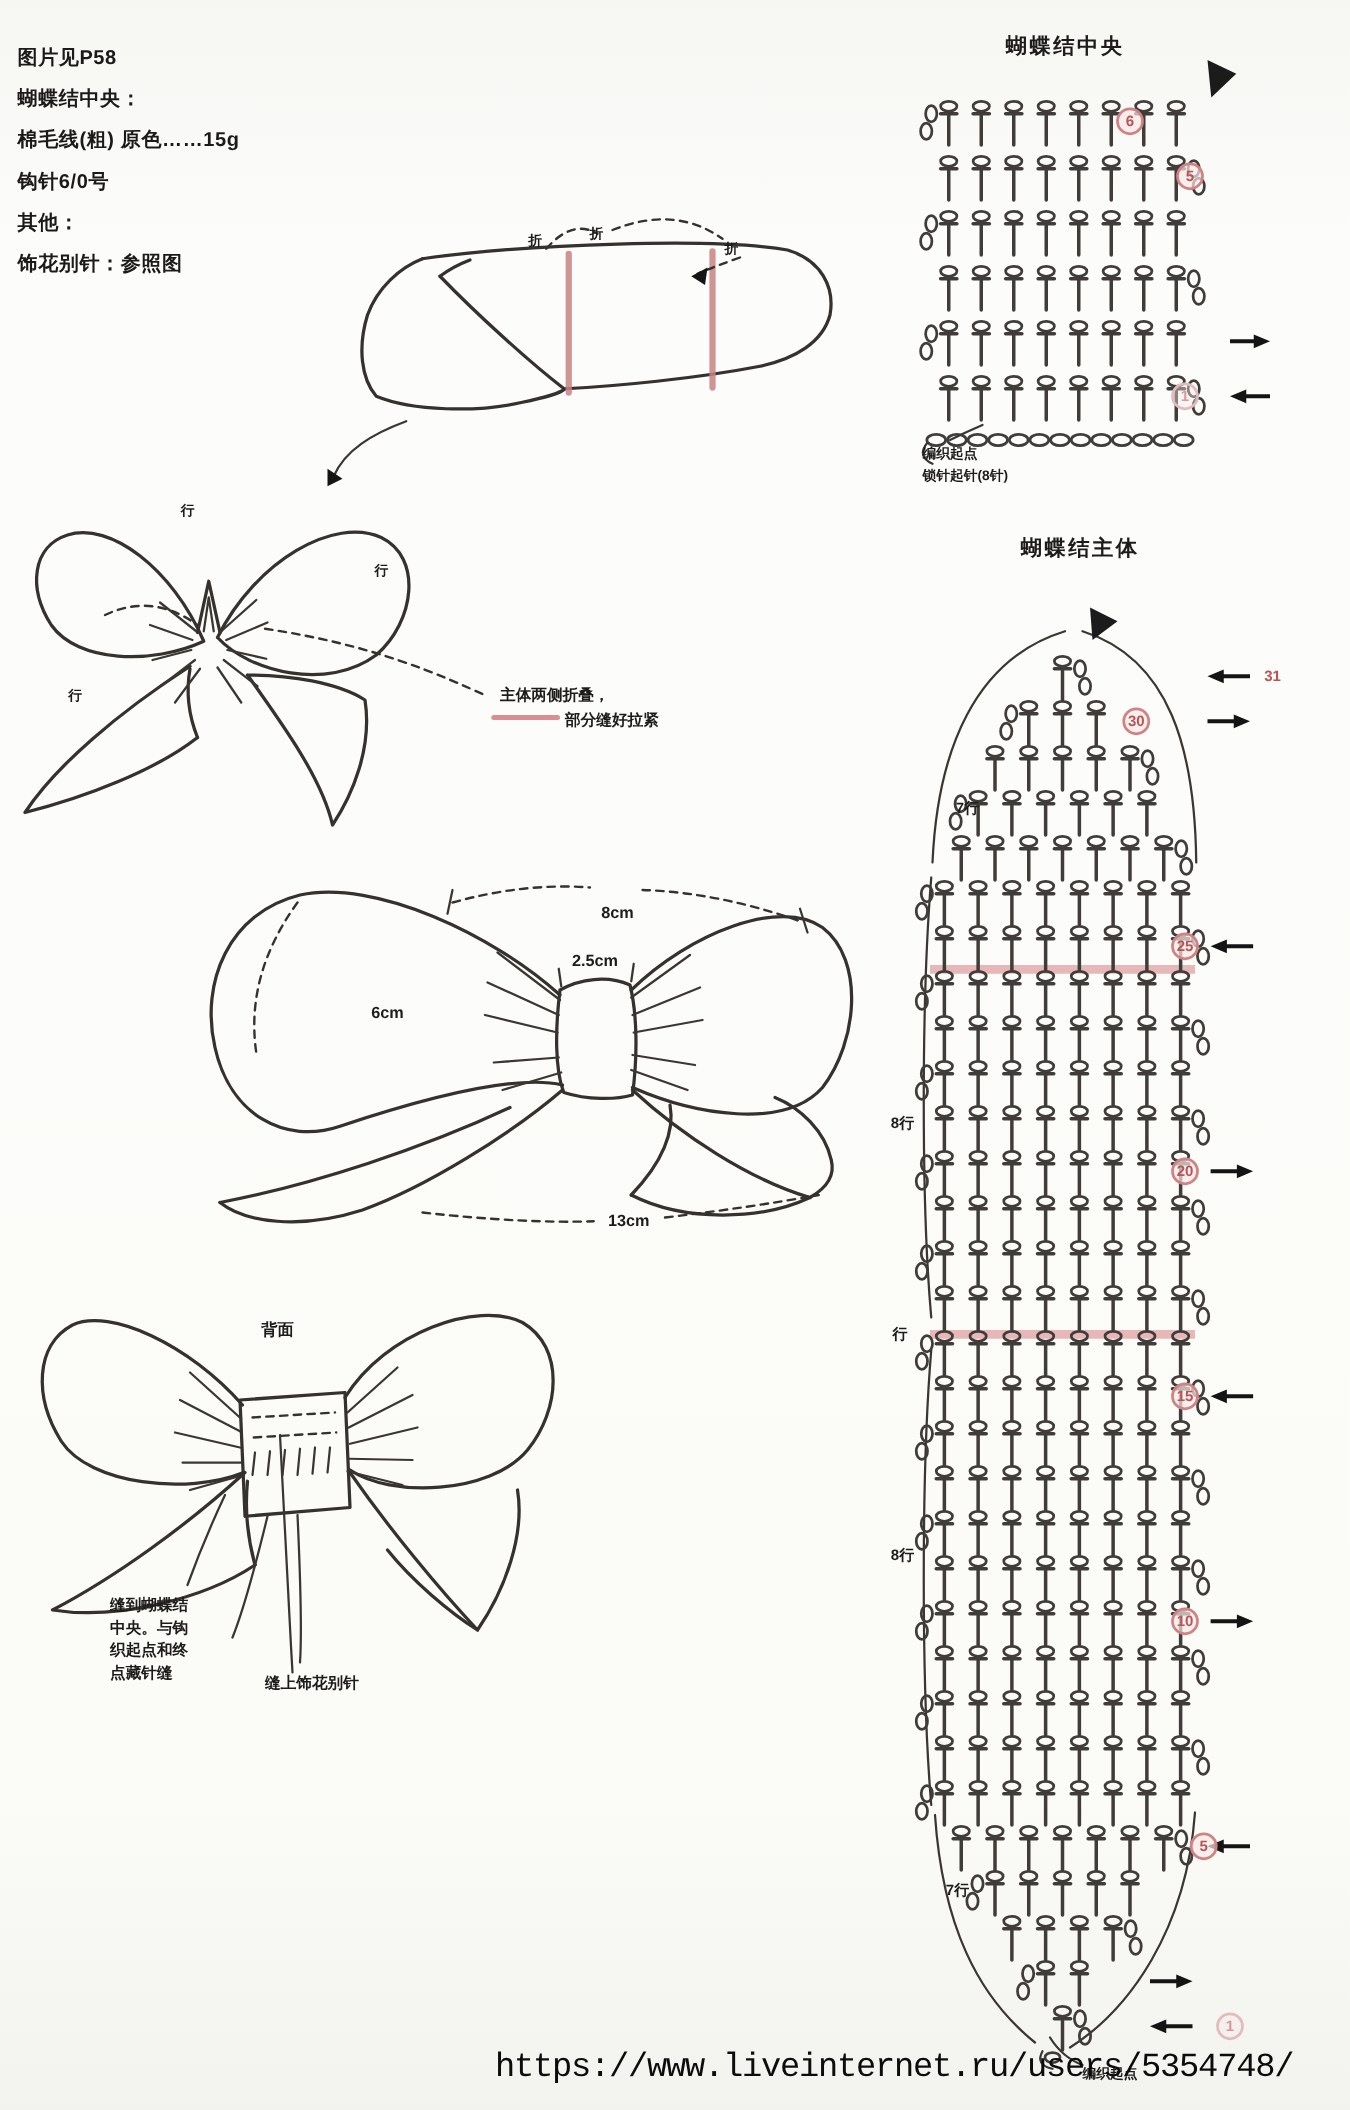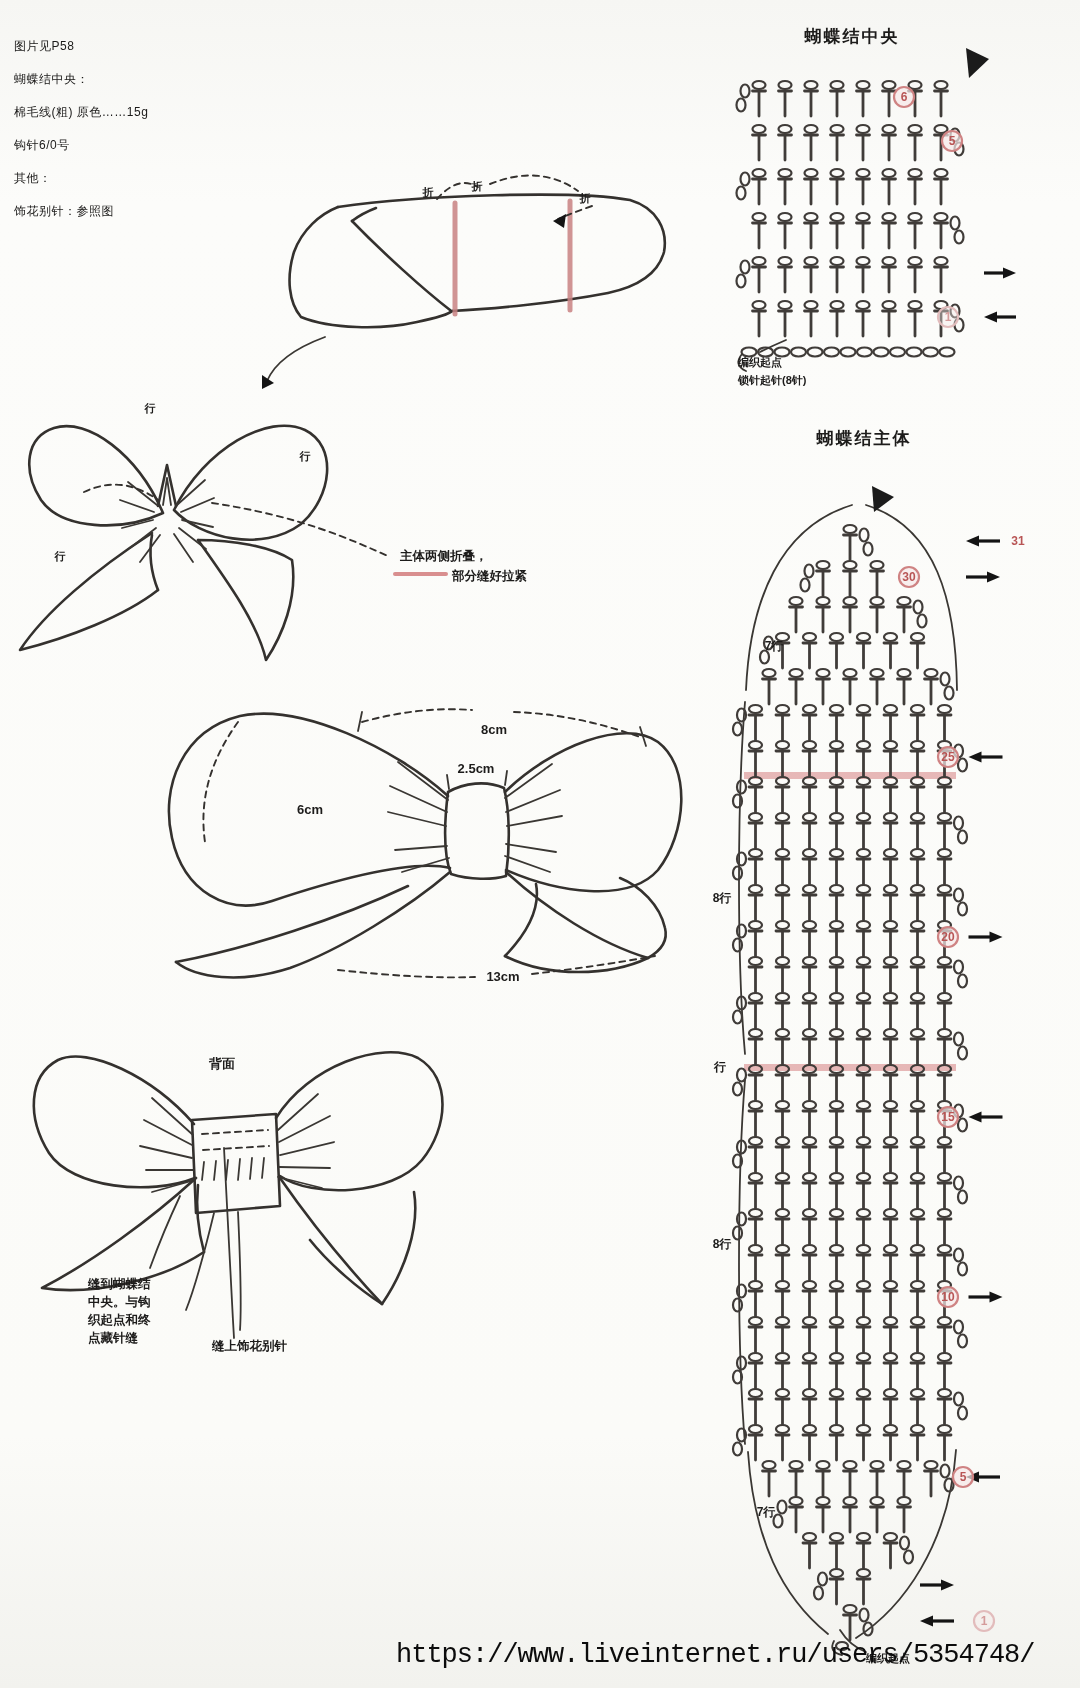--- a/index.html
+++ b/index.html
@@ -1,21 +1,21 @@
 <!DOCTYPE html>
 <html><head>
 <meta charset="utf-8">
 <style>
   html,body{margin:0;padding:0;background:#e8e8e6;}
   .page{position:relative;width:1080px;height:1688px;margin:0 auto;overflow:hidden;
         background:linear-gradient(#f6f6f3,#fcfcfa 12%,#fbfbf8 85%,#f2f2ee);
         font-family:"Liberation Sans",sans-serif;color:#1d1c1b;}
   .materials{position:absolute;left:14px;top:30px;width:300px;}
   .materials h1{margin:0 0 16px 0;font-size:22px;letter-spacing:1px;color:#121110;}
-  .mat-line{font-size:12px;font-weight:normal;line-height:33px;letter-spacing:.5px;color:#1b1a19;}
+  .mat-line{font-size:16px;font-weight:bold;line-height:33px;letter-spacing:.5px;color:#1b1a19;}
   svg#art{position:absolute;left:0;top:0;}
   svg text{font-family:"Liberation Sans",sans-serif;fill:#1d1c1b;}
   .ln{fill:none;stroke:#34312e;stroke-width:2.6;stroke-linecap:round;stroke-linejoin:round;}
   .lnthin{fill:none;stroke:#3a3733;stroke-width:1.8;stroke-linecap:round;}
   .dash{fill:none;stroke:#34312e;stroke-width:1.9;stroke-dasharray:6 5;stroke-linecap:round;}
   .redline{stroke:#c98383;stroke-width:5;opacity:.85;stroke-linecap:round;}
   .pinkseg{stroke:#d98f8f;stroke-width:4;stroke-linecap:round;}
   .sto{fill:none;stroke:#403c39;stroke-width:2.2;}
   .stl{stroke:#403c39;stroke-width:2.8;stroke-linecap:round;}
   .arr{stroke:#141414;stroke-width:3.2;}

